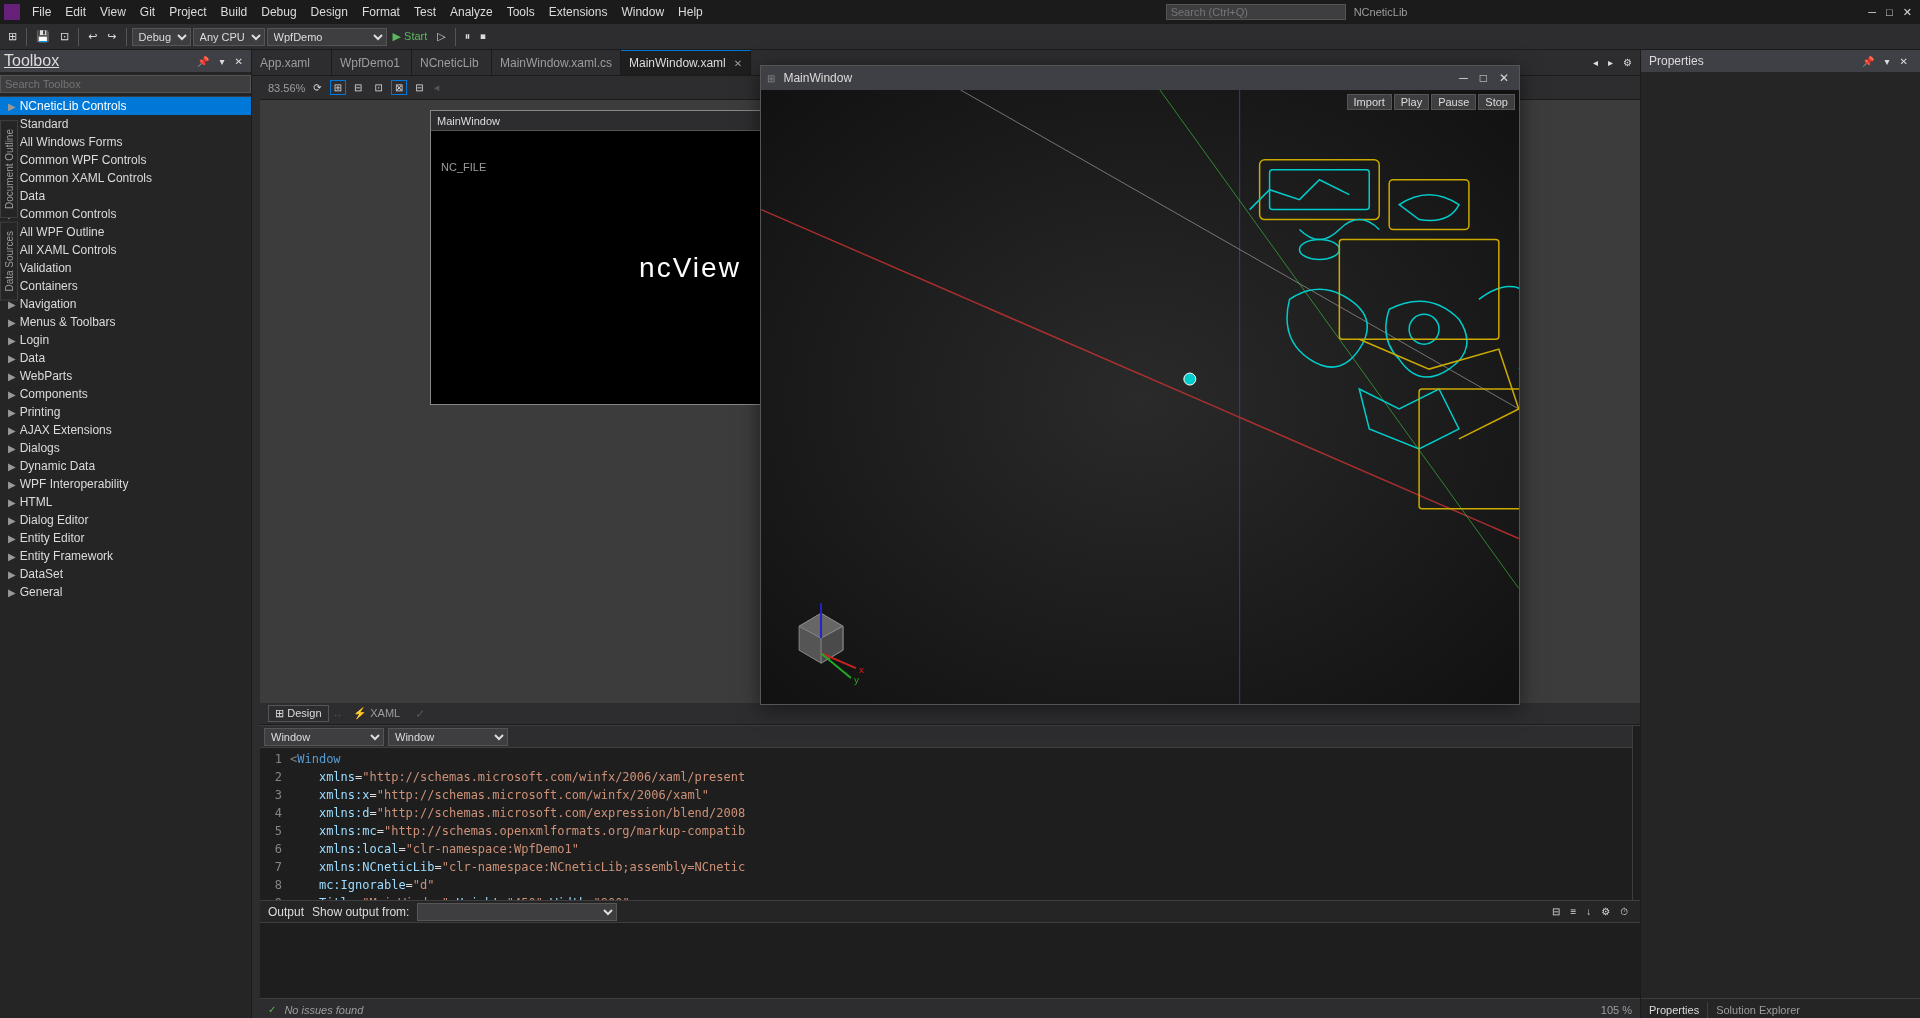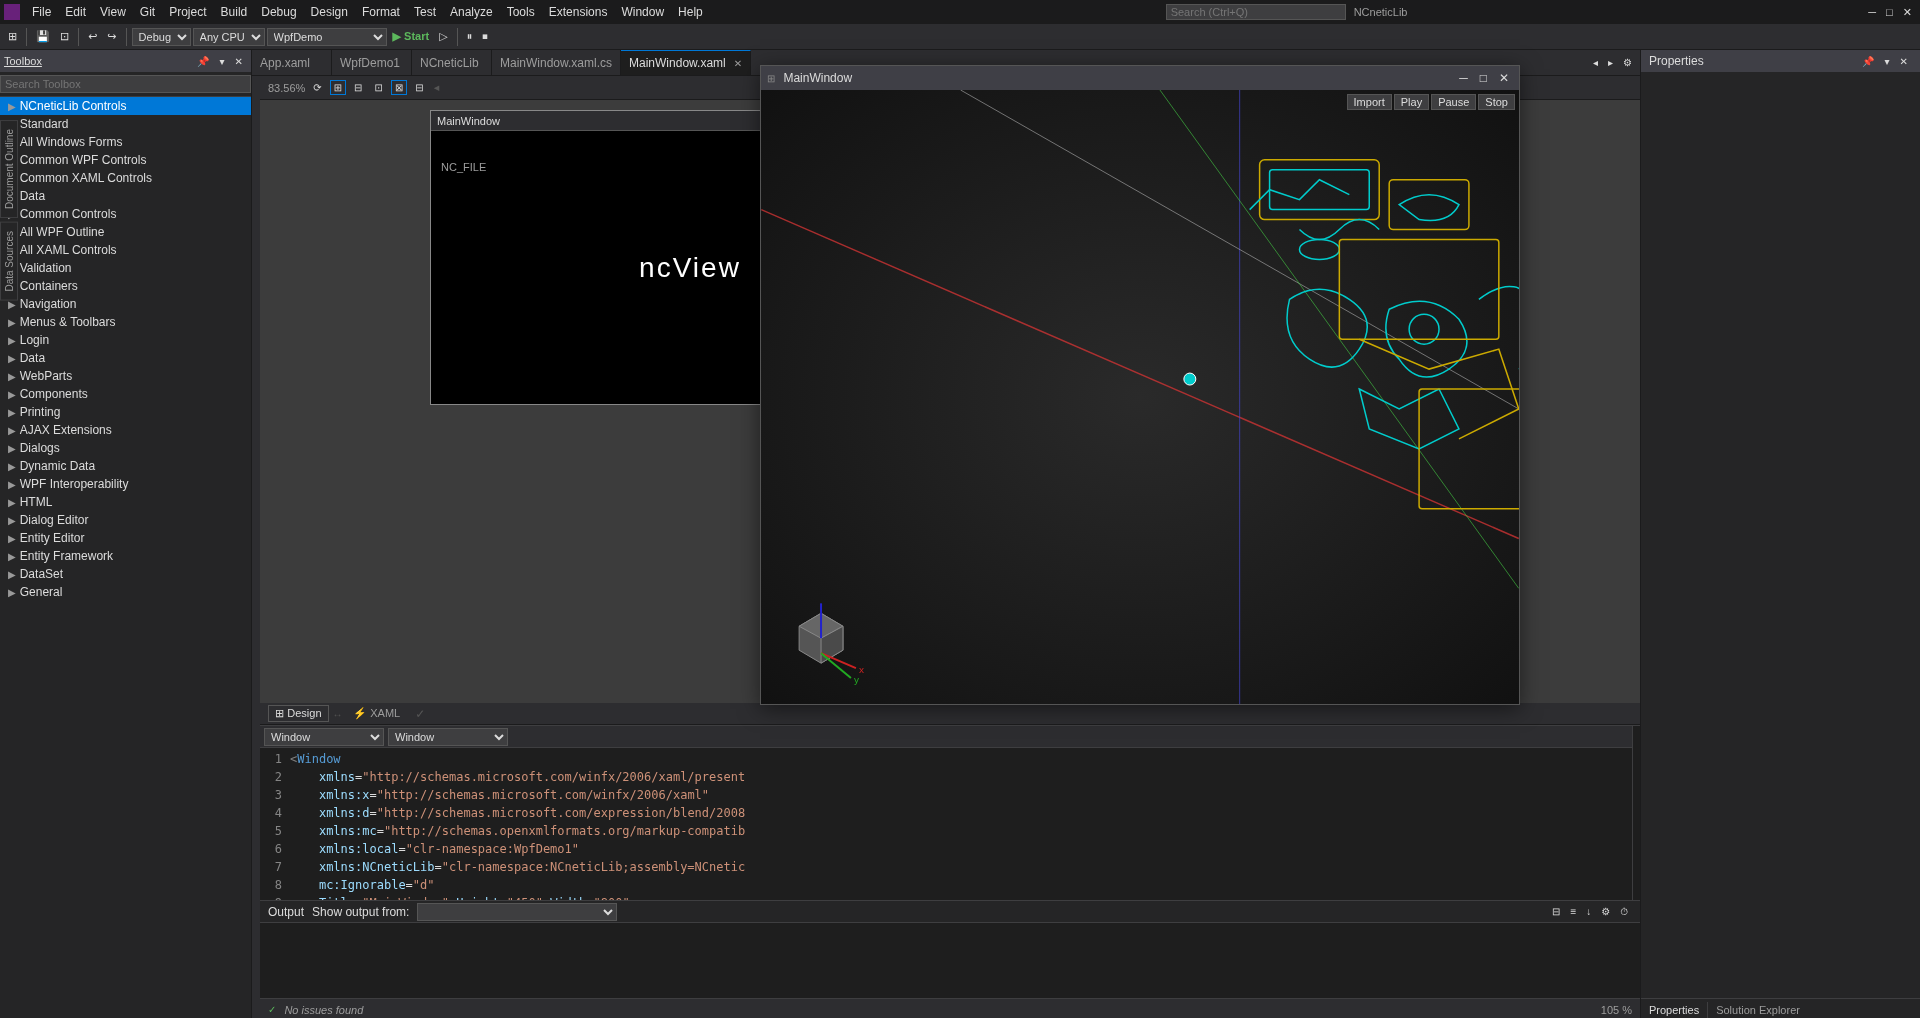--- a/index.html
+++ b/index.html
@@ -16,21 +16,21 @@
     .toolbar-btn { background: transparent; border: 1px solid transparent; color: #dcdcdc; padding: 1px 3px; cursor: pointer; font-size: 11px; }
     .toolbar-separator { width: 1px; background: #555; height: 18px; margin: 0 3px; }
     .toolbar-select { background: #3e3e40; border: 1px solid #555; color: #dcdcdc; padding: 1px 2px; font-size: 11px; }
 
     
     .main-layout { display: flex; height: calc(1018px - 48px); }
 
     
     .toolbox { width: 252px; background: #252526; border-right: 1px solid #1b1b1c; display: flex; flex-direction: column; flex-shrink: 0; }
     .toolbox-header { display: flex; align-items: center; background: #3f3f46; padding: 2px 4px; justify-content: space-between; height: 22px; }
-    .toolbox-title { font-size: 11px; color: #dcdcdc; text-decoration: underline; }
+    .toolbox-title { font-size: 16px; color: #dcdcdc; text-decoration: underline; }
     .toolbox-actions { display: flex; gap: 2px; }
     .toolbox-search { display: flex; align-items: center; padding: 3px 0; background: #252526; border-bottom: 1px solid #3e3e40; }
     .toolbox-search input { width: 100%; background: #3e3e40; border: 1px solid #555; color: #dcdcdc; padding: 2px 4px; font-size: 11px; }
     .toolbox-items { flex: 1; overflow-y: auto; }
     .toolbox-item { display: flex; align-items: center; padding: 2px 8px; cursor: pointer; font-size: 12px; color: #dcdcdc; }
     .toolbox-item.selected { background: #0078d7; color: #fff; }
     .toolbox-item .chevron { margin-right: 4px; font-size: 10px; color: #999; }
 
     
     .content-area { flex: 1; display: flex; flex-direction: column; min-width: 0; }
@@ -138,21 +138,21 @@
   <span class="toolbar-separator"></span>
   <select class="toolbar-select">
     <option>Debug</option>
   </select>
   <select class="toolbar-select">
     <option>Any CPU</option>
   </select>
   <select class="toolbar-select" style="width:120px;">
     <option>WpfDemo</option>
   </select>
-  <button class="toolbar-btn" style="color:#5cb85c; font-weight:bold;">▶ Start</button>
+  <button class="toolbar-btn" style="color:#5cb85c; font-weight:normal;">▶ Start</button>
   <button class="toolbar-btn">▷</button>
   <span class="toolbar-separator"></span>
   <button class="toolbar-btn">⏸</button>
   <button class="toolbar-btn">⏹</button>
 </div>
 
 <div class="main-layout">
 
   <div class="toolbox">
     <div class="toolbox-header">

